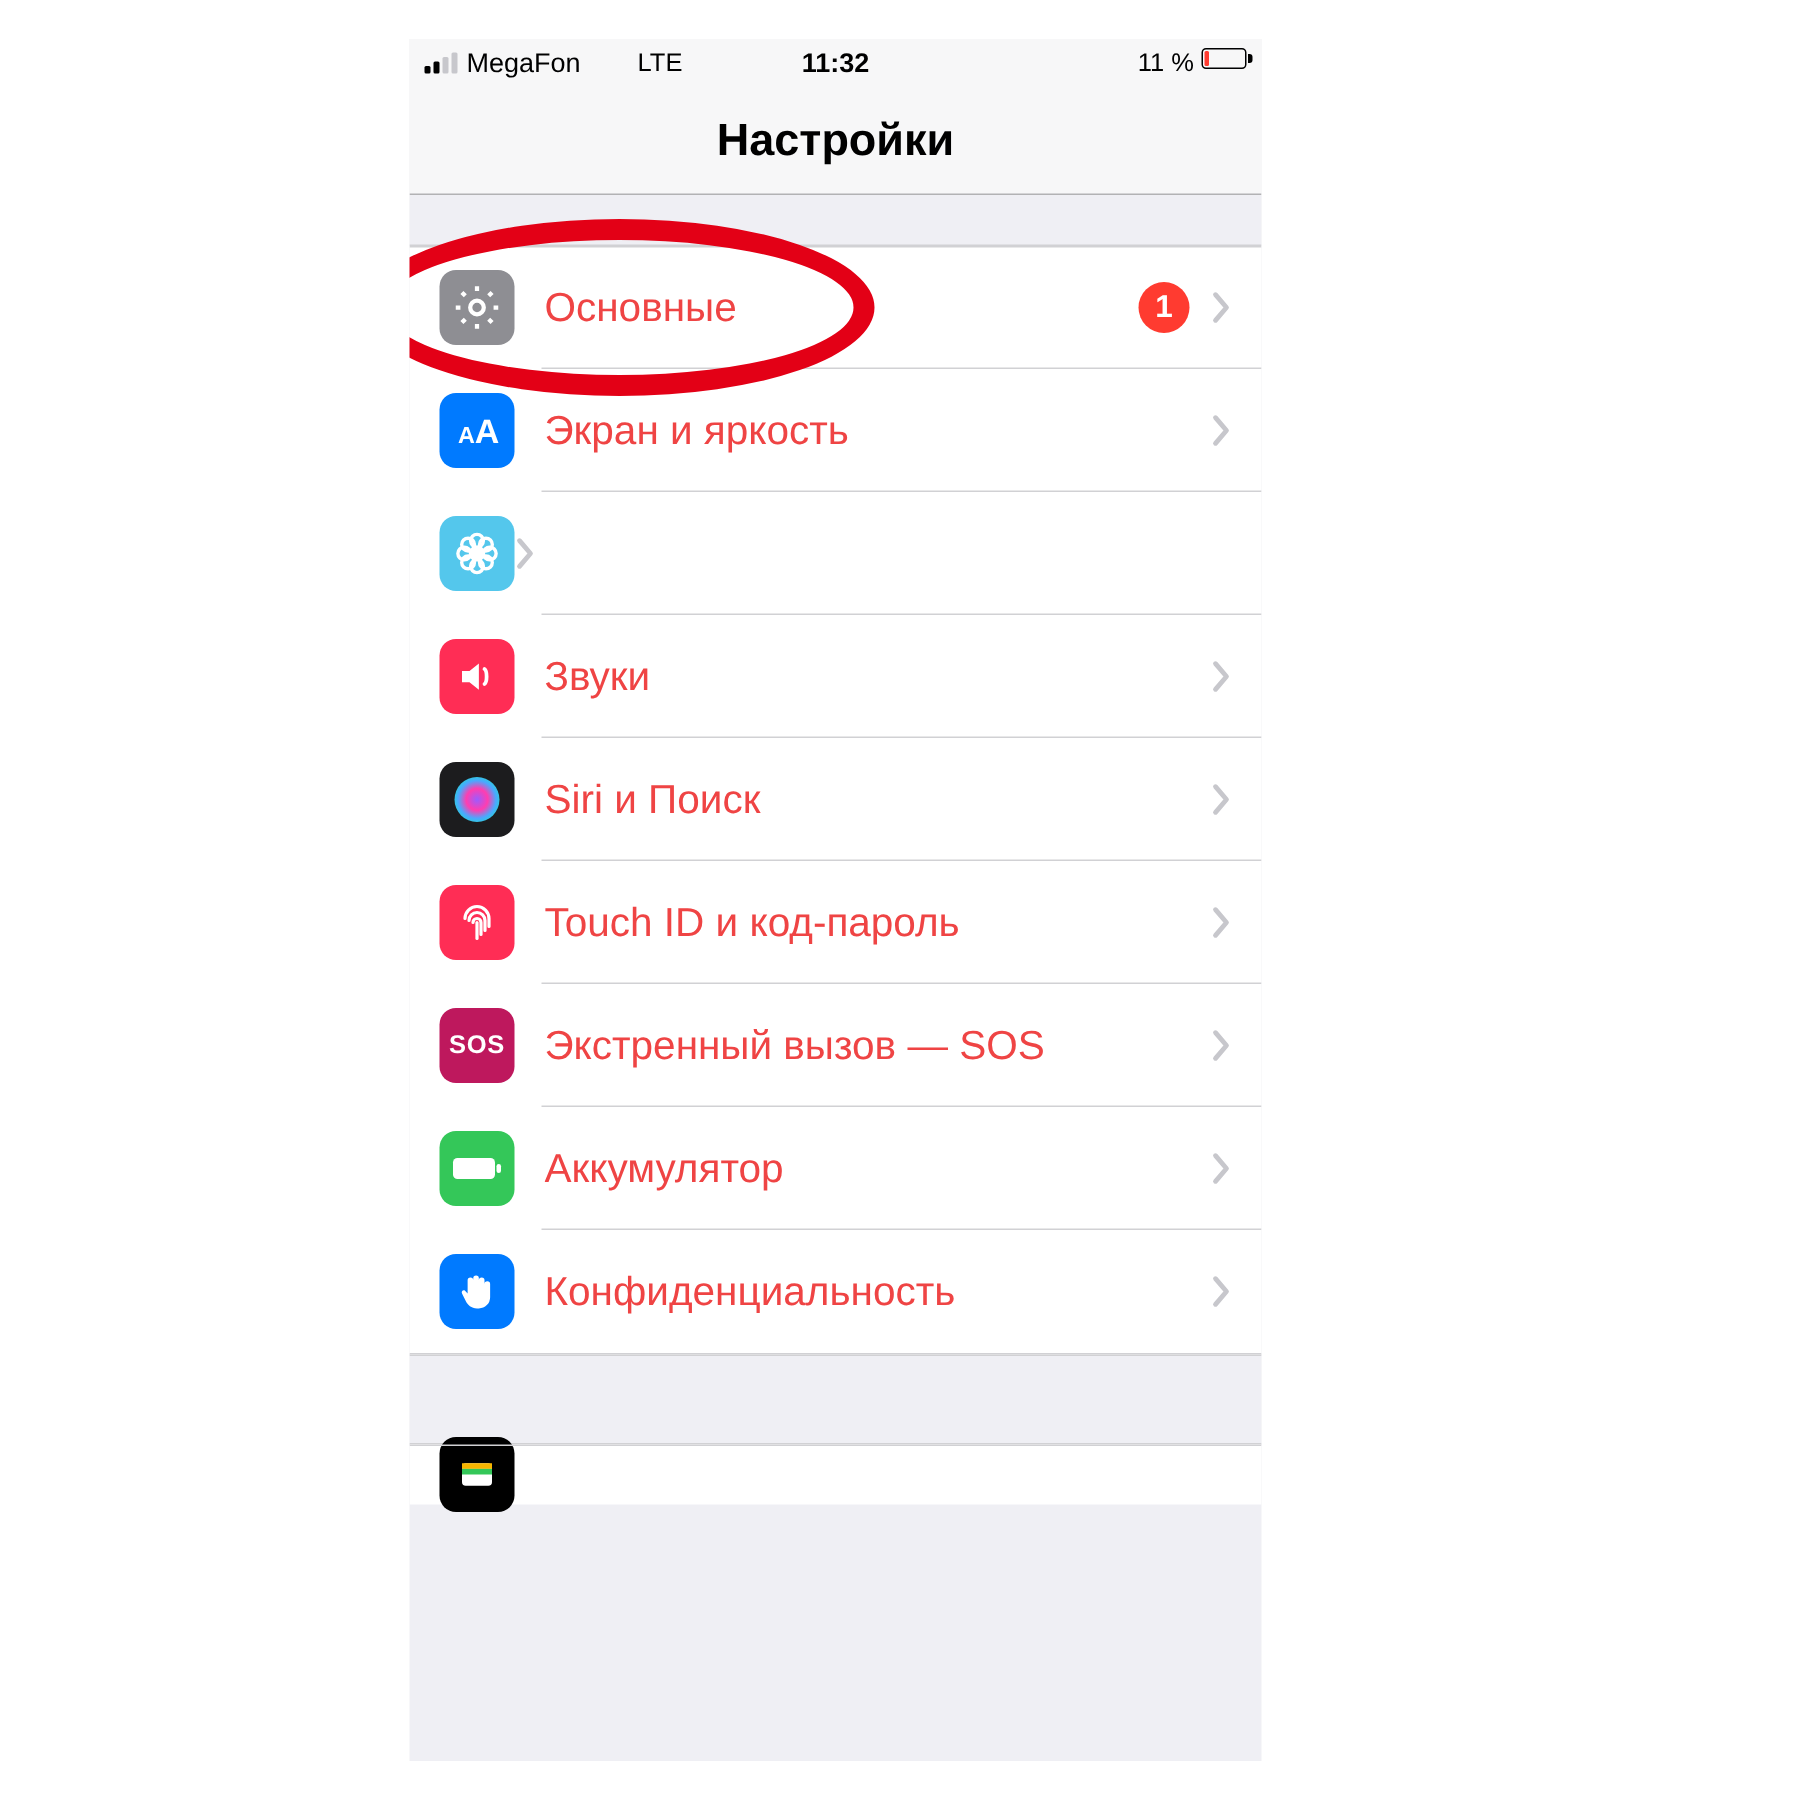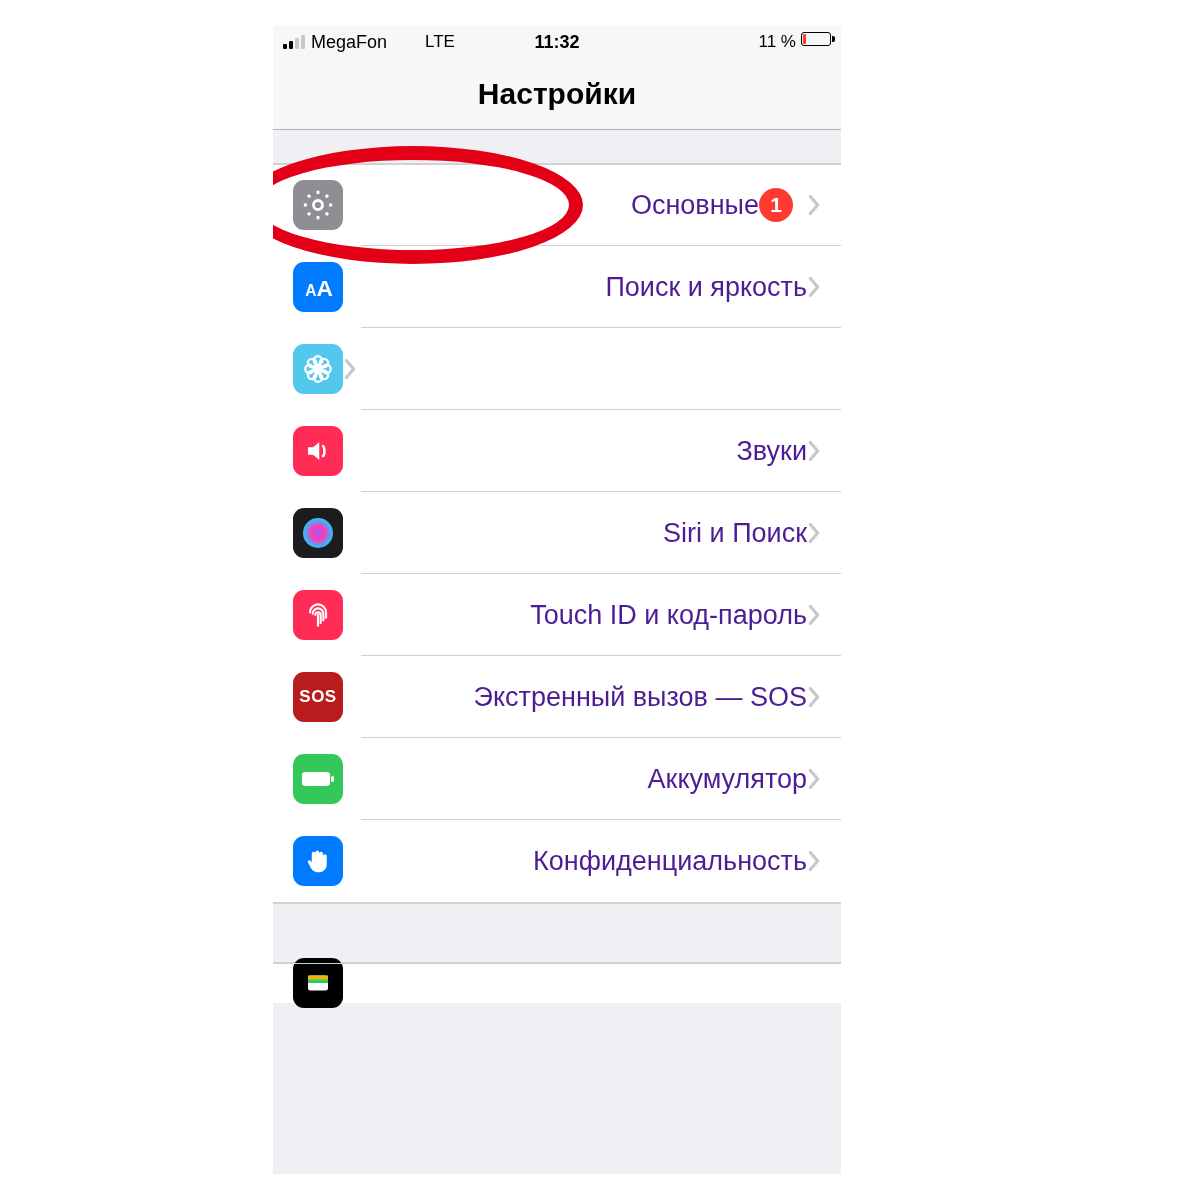--- a/index.html
+++ b/index.html
@@ -76,41 +76,41 @@
   }
   .list.group-end { border-bottom: 1px solid #d1d1d4; }
 
   .icon-box {
     width: 50px; height: 50px; border-radius: 11px;
     display: flex; align-items: center; justify-content: center;
     flex: 0 0 50px;
     color: #fff;
   }
   .row-label {
-    font-size: 27px; color: #4c1d95; margin-left: 20px; flex: 1 1 auto;
-    white-space: nowrap; overflow: hidden; text-overflow: ellipsis; text-align: right;
+    font-size: 27px; color: #ef4444; margin-left: 20px; flex: 1 1 auto;
+    white-space: nowrap; overflow: hidden; text-overflow: ellipsis;
   }
   .badge {
     min-width: 34px; height: 34px; border-radius: 17px; background: #ff3b30;
     color: #fff; font-size: 21px; font-weight: 600;
     display: inline-flex; align-items: center; justify-content: center;
     padding: 0 8px; margin-right: 14px;
   }
   .chevron {
     width: 16px; color: #c7c7cc; margin-right: 18px; flex: 0 0 16px;
   }
 
   
   .section-spacer { height: 60px; background: #efeff4; border-top: 1px solid #d1d1d4; border-bottom: 1px solid #d1d1d4; }
 
   
   .bg-gray   { background: #8e8e93; }
   .bg-blue   { background: #007aff; }
   .bg-cyan   { background: #54c7ec; }
-  .bg-red    { background: #b91c1c; }
+  .bg-red    { background: #be185d; }
   .bg-pink   { background: #ff2d55; }
   .bg-green  { background: #34c759; }
   .bg-black  { background: #1c1c1e; }
   .bg-blue2  { background: #1f9bff; }
 
   
   .annot {
     position: absolute;
     border: 14px solid #e30016;
     border-radius: 50%;
@@ -170,21 +170,21 @@
         <span class="divider"></span>
       </div>
 
       <div class="row">
         <span class="icon-box bg-blue">
           <svg width="34" height="34" viewBox="0 0 24 24" fill="white">
             <text x="3" y="18" font-size="11" font-weight="700" fill="white">A</text>
             <text x="11" y="18" font-size="16" font-weight="700" fill="white">A</text>
           </svg>
         </span>
-        <span class="row-label">Поиск и яркость</span>
+        <span class="row-label">Экран и яркость</span>
         <span class="chevron">
           <svg viewBox="0 0 10 18" width="14" height="22" fill="none" stroke="#c7c7cc" stroke-width="2.6" stroke-linecap="round" stroke-linejoin="round">
               <polyline points="2,2 8,9 2,16"></polyline>
             </svg>
         </span>
         <span class="divider"></span>
       </div>
 
       <div class="row">
         <span class="icon-box bg-cyan">

